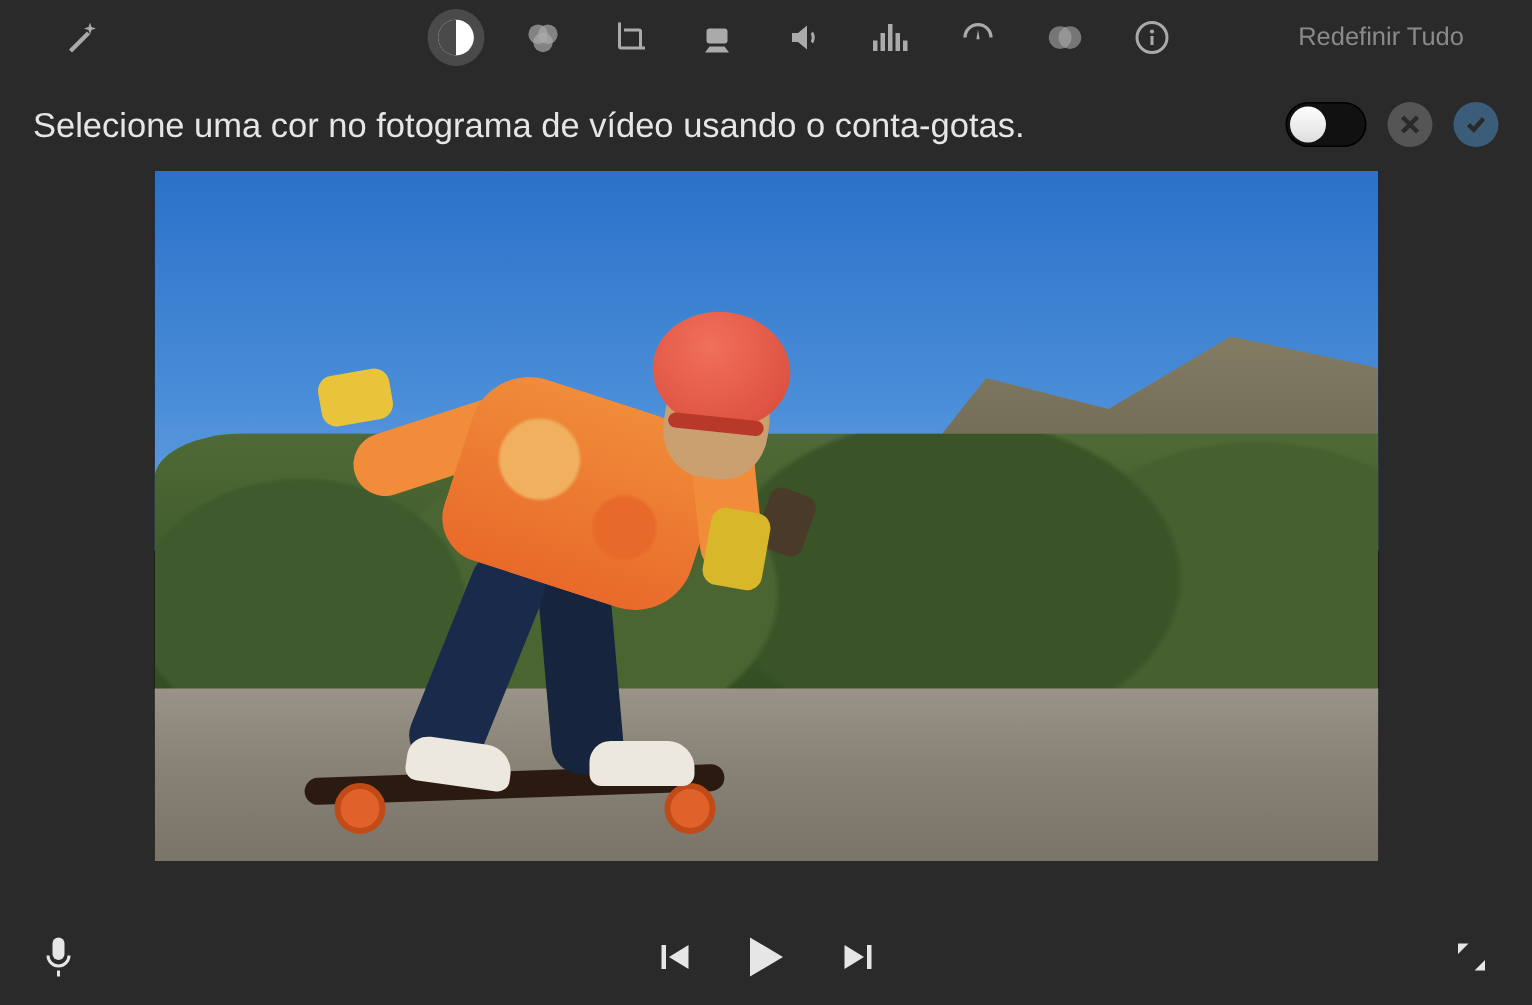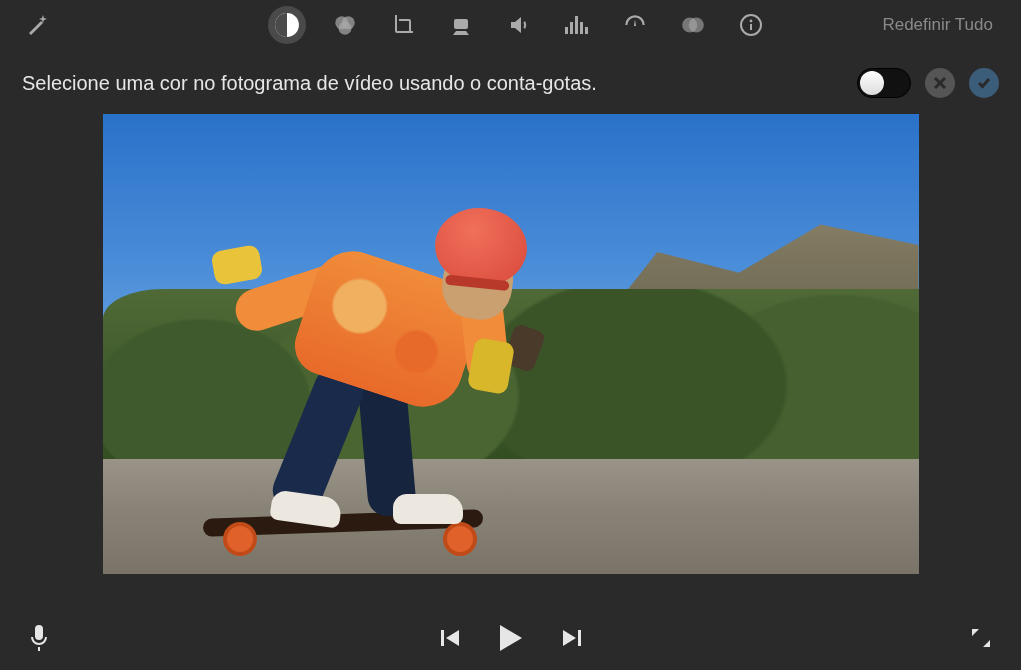--- a/index.html
+++ b/index.html
@@ -11,42 +11,42 @@
     color: #d8d8d8;
     overflow: hidden;
     position: relative;
   }
 
   
   .toolbar {
     height: 50px;
     display: flex;
     align-items: center;
-    padding: 0 18px;
+    padding: 0 35px;
   }
   .toolbar-left { width: 150px; display:flex; align-items:center; }
   .toolbar-center { flex: 0 0 auto; display:flex; align-items:center; gap: 20px; margin-left: 100px; }
   .toolbar-right { margin-left: auto; display:flex; align-items:center; }
   .tb-btn {
     width: 38px; height: 38px;
     display:flex; align-items:center; justify-content:center;
     border-radius: 50%;
     cursor: pointer;
   }
   .tb-btn.active { background: #4a4a4a; }
   .tb-btn svg { fill: #aaa; }
   .tb-btn.active svg { fill: #fff; }
   .reset-link { color: #8a8a8a; font-size: 17px; margin-left: 40px; margin-right: 10px; cursor:pointer; }
 
   
   .instruction-row {
     display:flex; align-items:center;
     padding: 18px 22px 12px 22px;
   }
-  .instruction-text { font-size: 20px; color: #e6e6e6; }
+  .instruction-text { font-size: 23px; color: #e6e6e6; }
   .instruction-right { margin-left:auto; display:flex; align-items:center; gap: 14px; }
   .switch {
     width: 54px; height: 30px; background:#111; border-radius: 15px;
     position:relative; cursor:pointer; border:1px solid #000;
   }
   .switch-knob {
     position:absolute; left:2px; top:2px; width:24px; height:24px;
     background: linear-gradient(#fff,#ddd); border-radius:50%;
   }
   .circ-btn {

